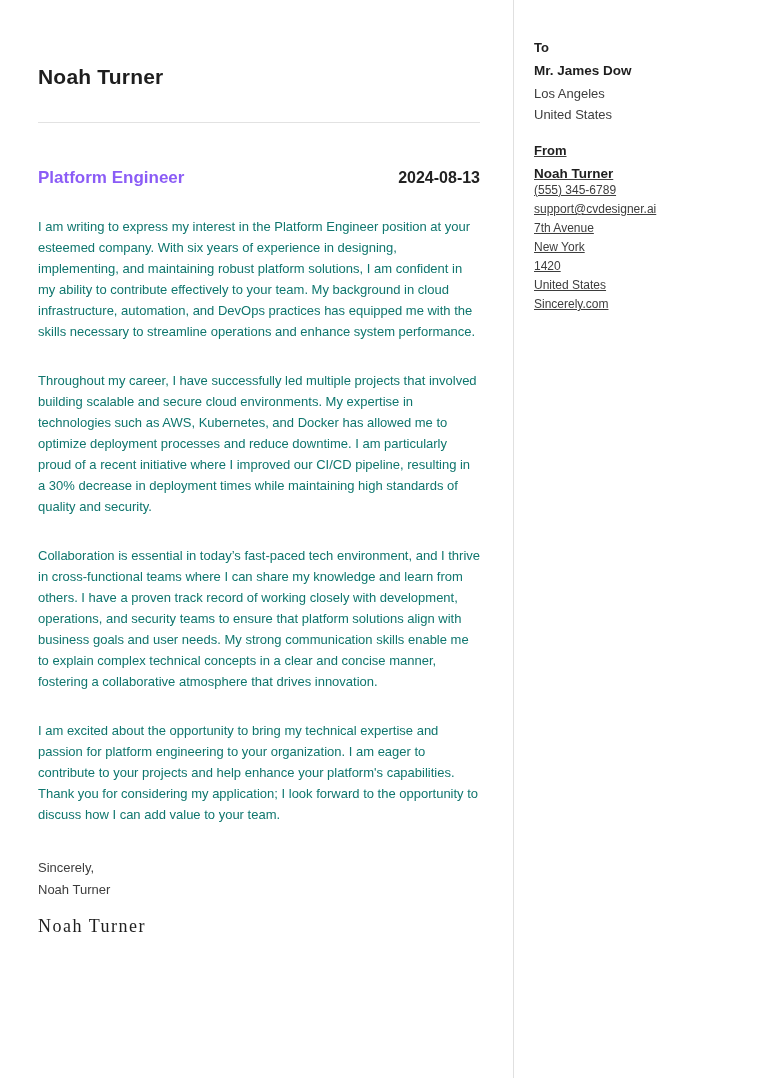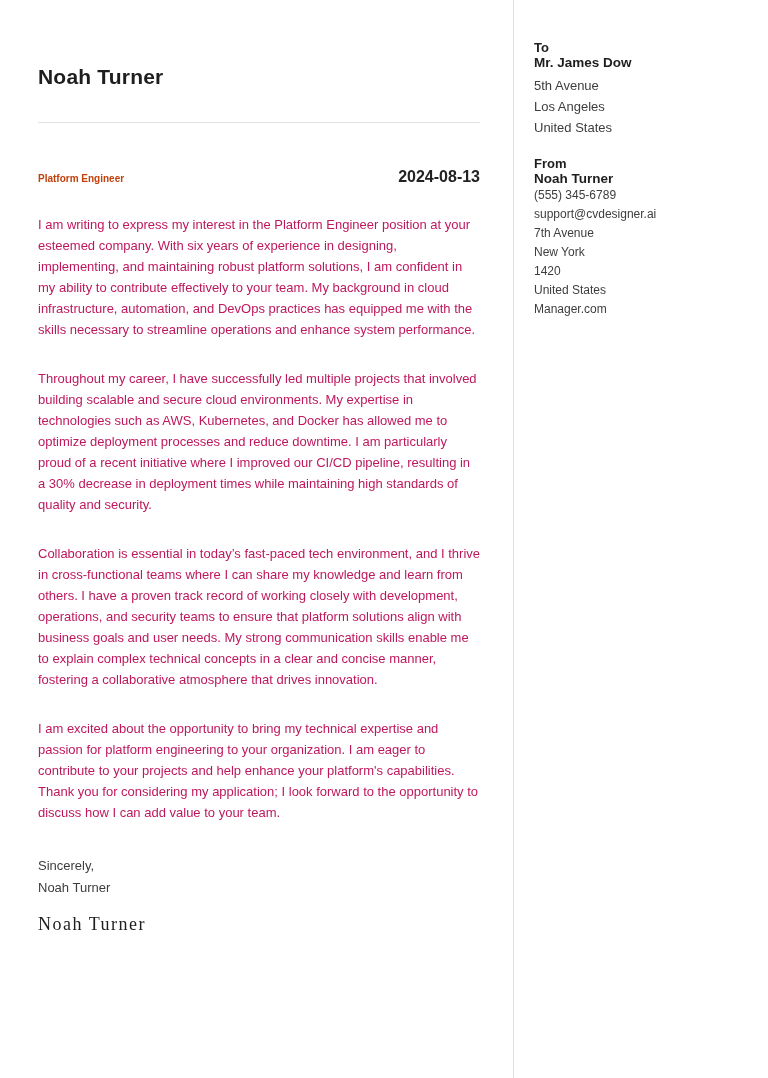--- a/index.html
+++ b/index.html
@@ -35,40 +35,40 @@
     border-top: 1px solid #e2e2e2;
     margin: 30px 0 0 0;
   }
   .job-row {
     display: flex;
     justify-content: space-between;
     align-items: baseline;
     margin-top: 45px;
   }
   .job-title {
-    font-size: 10px;
+    font-size: 17px;
     font-weight: 700;
-    color: #c2410c;
+    color: #8b5cf6;
   }
   .job-date {
     font-size: 16px;
     font-weight: 700;
     color: #222222;
   }
   .salutation {
     margin: 36px 0 0 0;
     font-size: 13px;
     line-height: 21px;
     color: #3d3d3d;
   }
   .para {
     margin: 28px 0 0 0;
     font-size: 13px;
     line-height: 21px;
-    color: #be185d;
+    color: #0f766e;
   }
   .closing {
     margin: 32px 0 0 0;
     font-size: 13px;
     line-height: 22px;
     color: #3d3d3d;
   }
   .signature {
     margin: 13px 0 0 0;
     font-family: cursive;
@@ -82,32 +82,32 @@
     flex: 1;
     border-left: 1px solid #e0e0e0;
     padding: 40px 20px 0 20px;
   }
   .side-label {
     font-size: 13px;
     font-weight: 700;
     color: #1e1e1e;
   }
   .side-name {
-    margin-top: 0;
+    margin-top: 8px;
     font-size: 13.5px;
     font-weight: 700;
     color: #1e1e1e;
   }
   .to-block .side-line {
     font-size: 13px;
     line-height: 21px;
     color: #3d3d3d;
   }
   .to-block .side-lines { margin-top: 5px; }
-  .from-block { margin-top: 18px; }
+  .from-block { margin-top: 18px; text-decoration: underline; }
   .from-block .side-lines { }
   .from-block .side-line {
     font-size: 12px;
     line-height: 19px;
     color: #3d3d3d;
   }
 </style>
 </head>
 <body>
 
@@ -135,34 +135,33 @@
 
     <p class="signature">Noah Turner</p>
   </div>
 
   <div class="sidebar">
 
     <div class="to-block">
       <div class="side-label">To</div>
       <div class="side-name">Mr. James Dow</div>
       <div class="side-lines">
-        <div class="side-line">5th Avenue</div>
         <div class="side-line">Los Angeles</div>
         <div class="side-line">United States</div>
       </div>
     </div>
 
     <div class="from-block">
       <div class="side-label">From</div>
       <div class="side-name">Noah Turner</div>
       <div class="side-lines">
         <div class="side-line">(555) 345-6789</div>
         <div class="side-line">support@cvdesigner.ai</div>
         <div class="side-line">7th Avenue</div>
         <div class="side-line">New York</div>
         <div class="side-line">1420</div>
         <div class="side-line">United States</div>
-        <div class="side-line">Manager.com</div>
+        <div class="side-line">Sincerely.com</div>
       </div>
     </div>
 
   </div>
 </div>
 
 </body></html>

